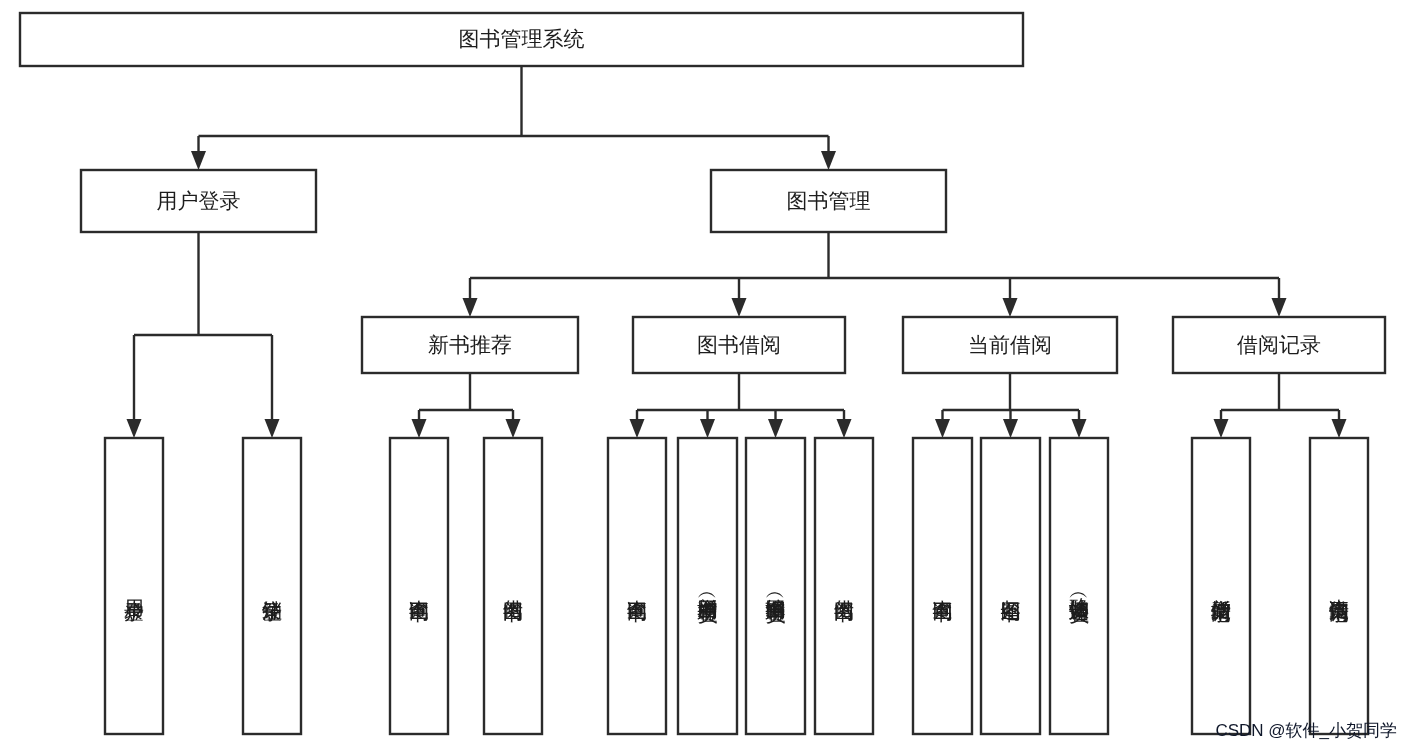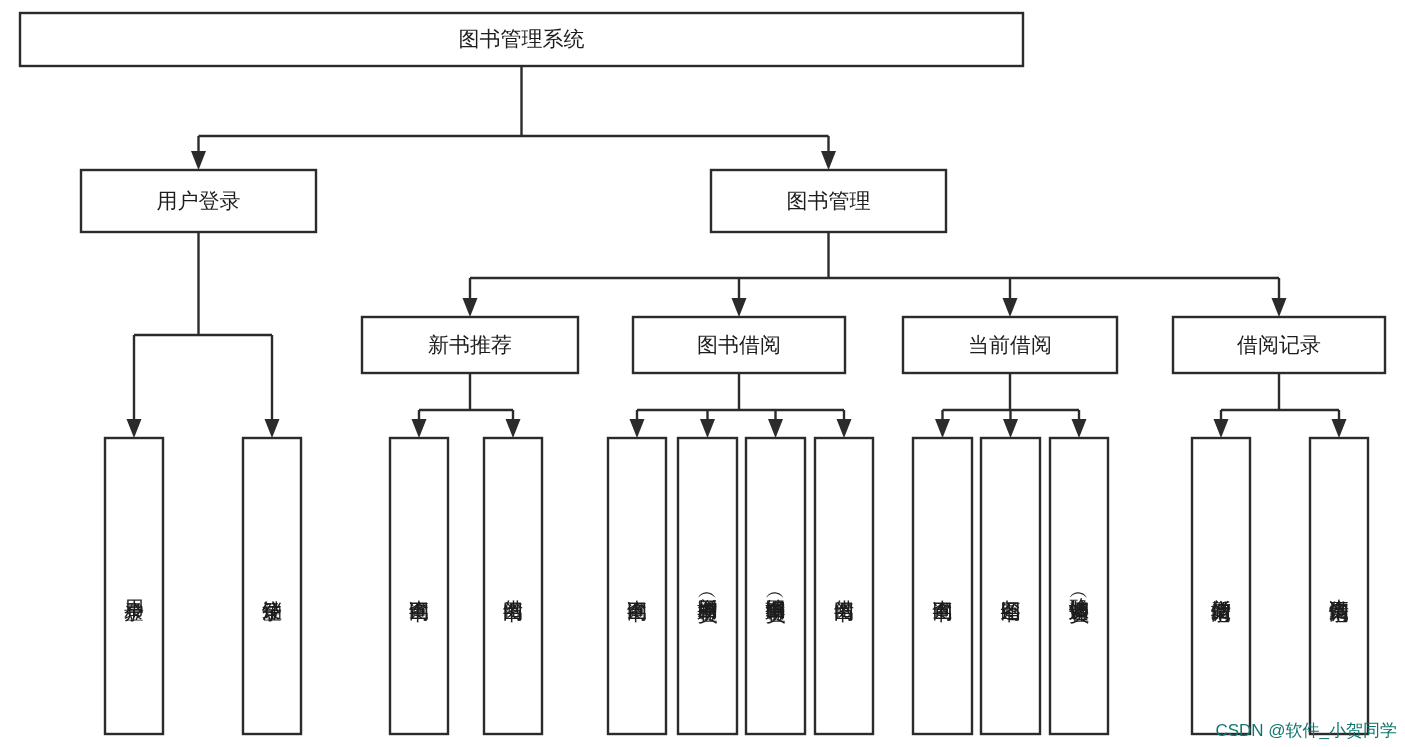--- a/index.html
+++ b/index.html
@@ -26,21 +26,21 @@
     font-size:20px;color:#1d1d1d;
     line-height:1.04;
     letter-spacing:1px;
     display:flex;align-items:center;justify-content:center;
     white-space:nowrap;
     pointer-events:none;
   }
   #watermark{
     position:absolute;right:8px;bottom:5px;
     font-family:"Liberation Sans","DejaVu Sans",sans-serif;
-    font-size:17px;color:#0f766e;
+    font-size:17px;color:#0f172a;
     white-space:nowrap;
     margin-top:20px;
   }
 </style>
 </head>
 <body>
 
 <div id="diagram-root">
 
   <svg id="flow" viewBox="0 0 1405 747">

